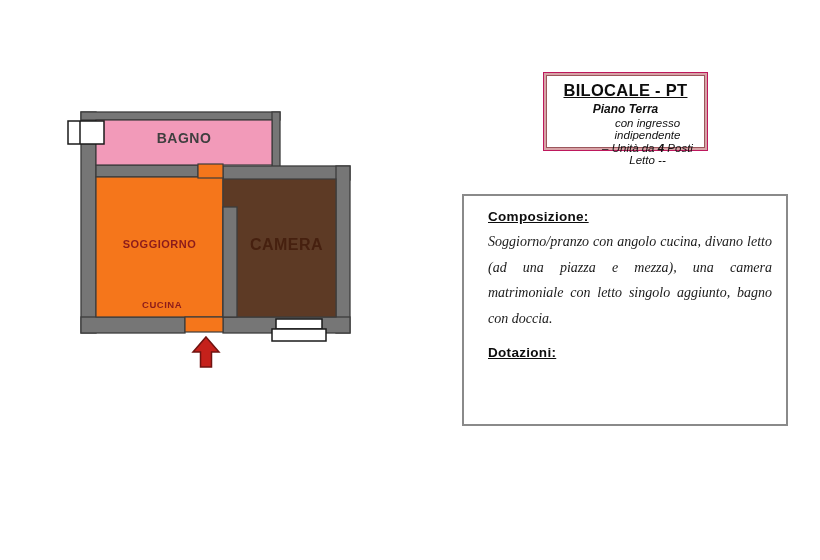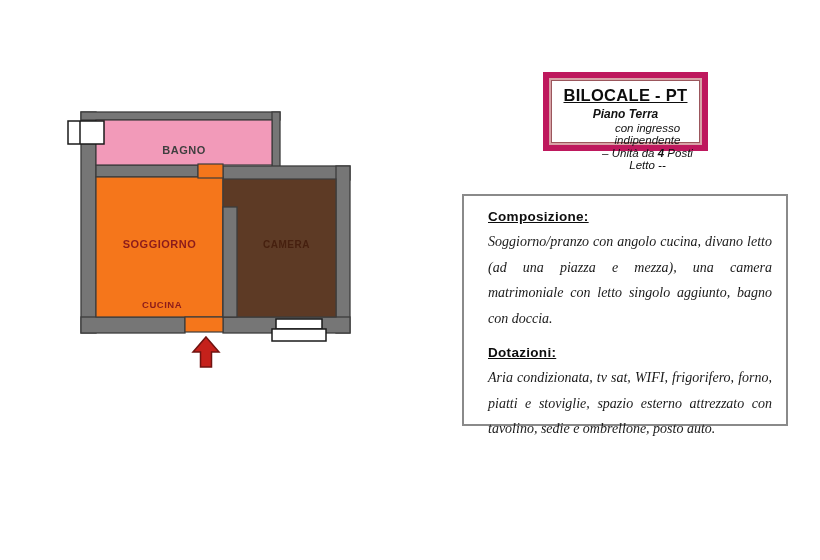--- a/index.html
+++ b/index.html
@@ -9,28 +9,28 @@
   }
   
   #plan-svg { position:absolute; left:0; top:0; }
   .wall { stroke:#3c3c3c; stroke-width:1.3; }
   .room { stroke:#3c3c3c; stroke-width:1.2; }
   .win  { fill:#ffffff; stroke:#1a1a1a; stroke-width:1.5; }
   .room-label {
     position:absolute; font-weight:bold; text-align:center;
     letter-spacing:0.5px; line-height:13px;
   }
-  .lbl-bagno     { left:96px;  top:144px; width:176px; font-size:11px;   color:#3f3f3f; }
+  .lbl-bagno     { left:96px;  top:132px; width:176px; font-size:14px;   color:#3f3f3f; }
   .lbl-soggiorno { left:96px;  top:238px; width:127px; font-size:11px; color:#8b1b1b; }
   .lbl-cucina    { left:122px; top:298px; width:60px;  font-size:9.5px;  color:#8b1b1b; text-align:right; }
-  .lbl-camera    { left:237px; top:238px; width:99px;  font-size:10px; color:#46200f; }
+  .lbl-camera    { left:237px; top:238px; width:99px;  font-size:16px; color:#46200f; }
   
   #info-box {
     position:absolute; left:543px; top:72px; width:165px; height:79px;
-    background:#d8a3a7; border:6px solid #be185d; padding:2px; box-sizing:border-box;
+    background:#d8a3a7; border:1px solid #be185d; padding:2px; box-sizing:border-box;
   }
   #info-box-inner {
     width:100%; height:100%; background:#ffffff; border:1px solid #9b565c;
     box-sizing:border-box; text-align:center; padding-top:5px;
   }
   .info-title {
     font-size:16.5px; font-weight:bold; text-decoration:underline;
     color:#0d0d0d; letter-spacing:0.3px;
   }
   .info-sub   { font-size:12px; font-weight:bold; font-style:italic; color:#111; margin-top:2px; }
@@ -102,16 +102,15 @@
       <div class="info-line">con ingresso indipendente</div>
       <div class="info-line"><span>– Unità da </span><span style="font-weight:bold">4</span><span> Posti Letto --</span></div>
     </div>
   </div>
 
   <div id="desc-box">
     <div class="desc-heading">Composizione:</div>
     <p class="desc-body">Soggiorno/pranzo con angolo cucina, divano letto (ad una piazza e mezza), una camera matrimoniale con letto singolo aggiunto, bagno con doccia.</p>
     <div class="desc-gap"></div>
     <div class="desc-heading">Dotazioni:</div>
-    <p class="desc-body">Aria condizionata, tv sat, WIFI, frigorifero, forno, piatti e stoviglie, spazio esterno attrezzato con tavolino, sedie e ombrellone, posto auto.</p>
   </div>
 
 </div>
 
 </body></html>

